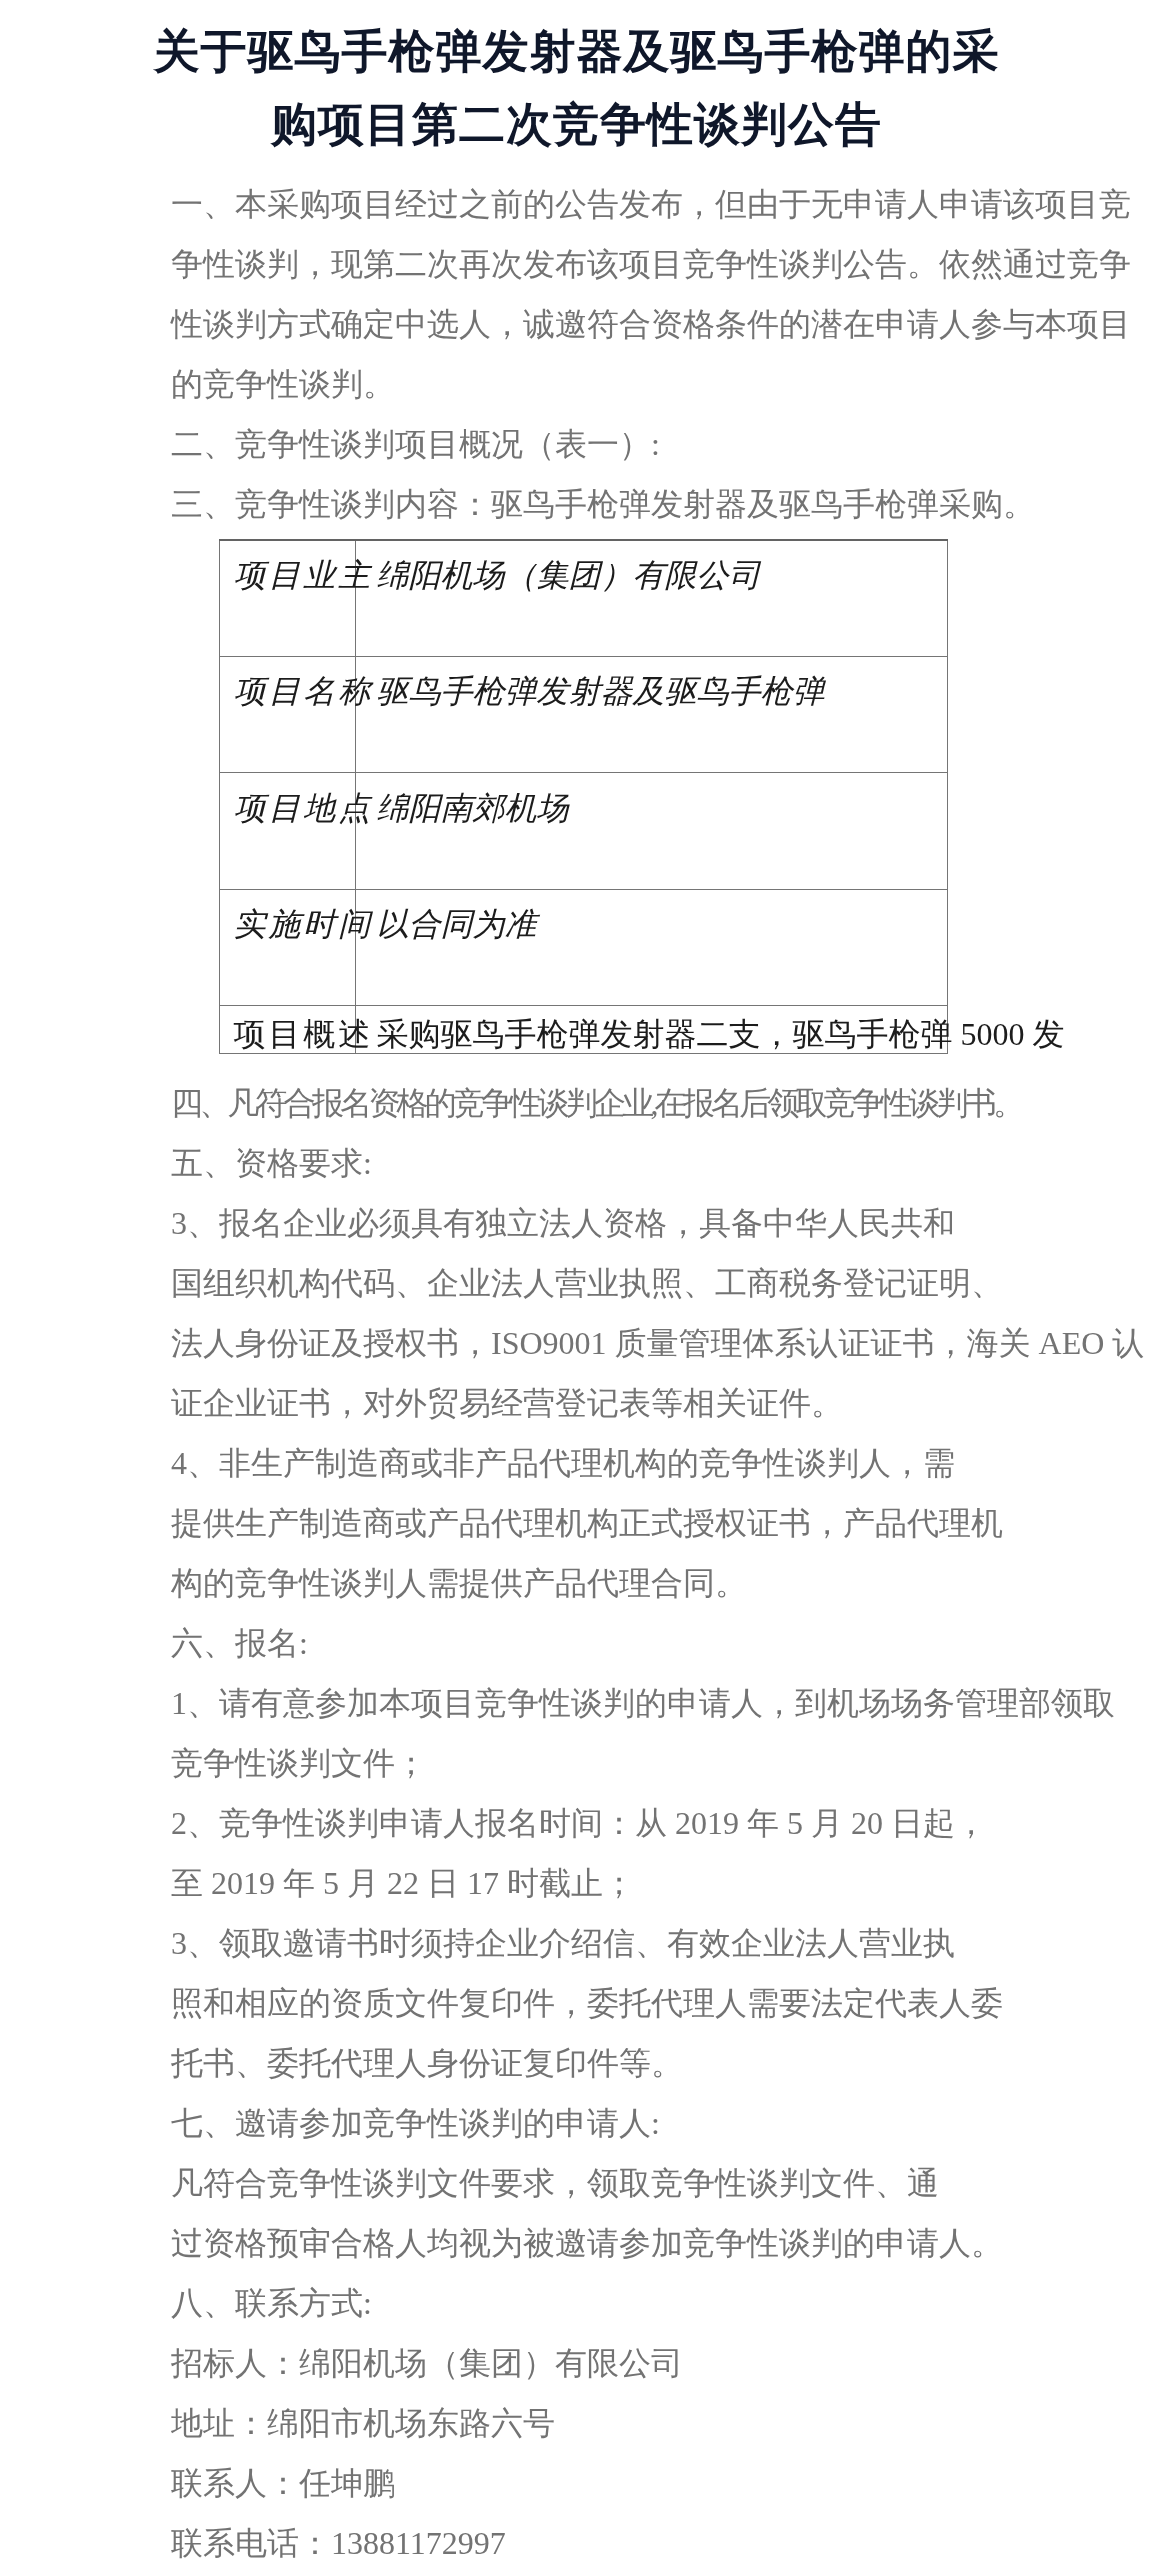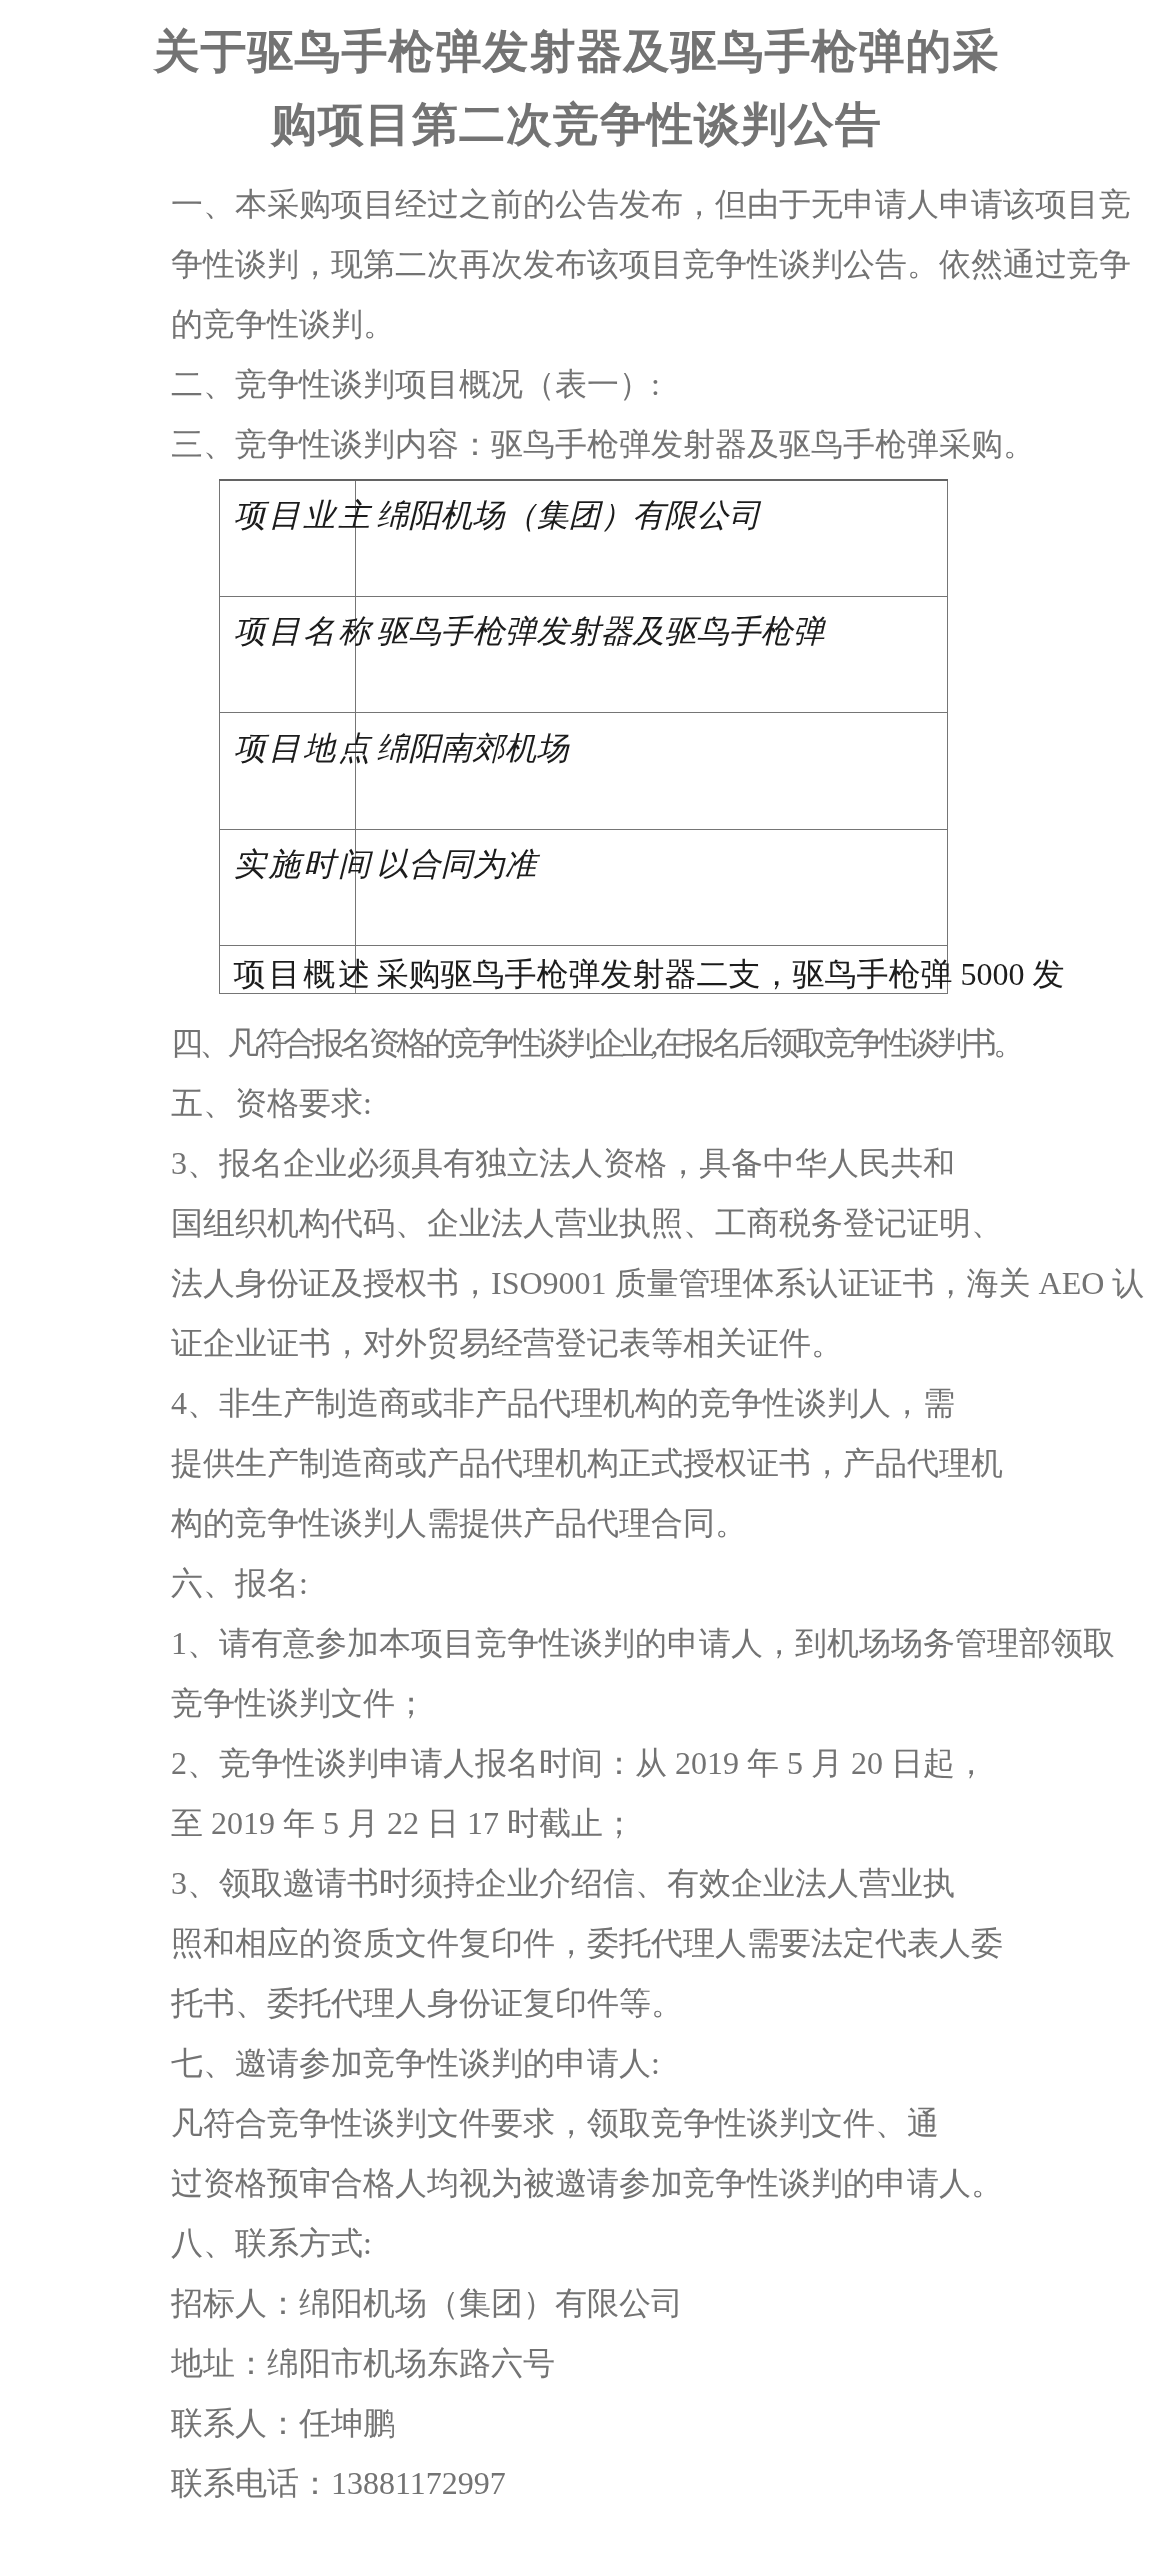--- a/index.html
+++ b/index.html
@@ -13,21 +13,21 @@
     color: #1c1c1c;
     font-family: "Liberation Serif", "DejaVu Serif", serif;
   }
   .doc-title {
     padding-top: 15.4px;
     text-align: center;
     font-size: 46px;
     font-weight: bold;
     line-height: 73px;
     letter-spacing: 1px;
-    color: #737373;
+    color: #0f172a;
     font-family: Liberation Serif, serif;
   }
   .body-col {
     margin-top: 12.5px;
     padding-left: 171px;
     width: 865px;
   }
   .line {
     height: 60px;
     line-height: 60px;
@@ -73,20 +73,21 @@
 
   <div class="doc-title">
     <div>关于驱鸟手枪弹发射器及驱鸟手枪弹的采</div>
     <div>购项目第二次竞争性谈判公告</div>
   </div>
 
   <div class="body-col">
 
     <div class="line">一、本采购项目经过之前的公告发布，但由于无申请人申请该项目竞</div>
     <div class="line">争性谈判，现第二次再次发布该项目竞争性谈判公告。依然通过竞争</div>
+    <div class="line">性谈判方式确定中选人，诚邀符合资格条件的潜在申请人参与本项目</div>
     <div class="line">的竞争性谈判。</div>
     <div class="line">二、竞争性谈判项目概况（表一）:</div>
     <div class="line">三、竞争性谈判内容：驱鸟手枪弹发射器及驱鸟手枪弹采购。</div>
 
     <table class="overview">
       <tbody>
           <tr class="row-tall">
         <td class="cell-label">项目业主</td>
         <td class="cell-value">绵阳机场（集团）有限公司</td>
       </tr>

